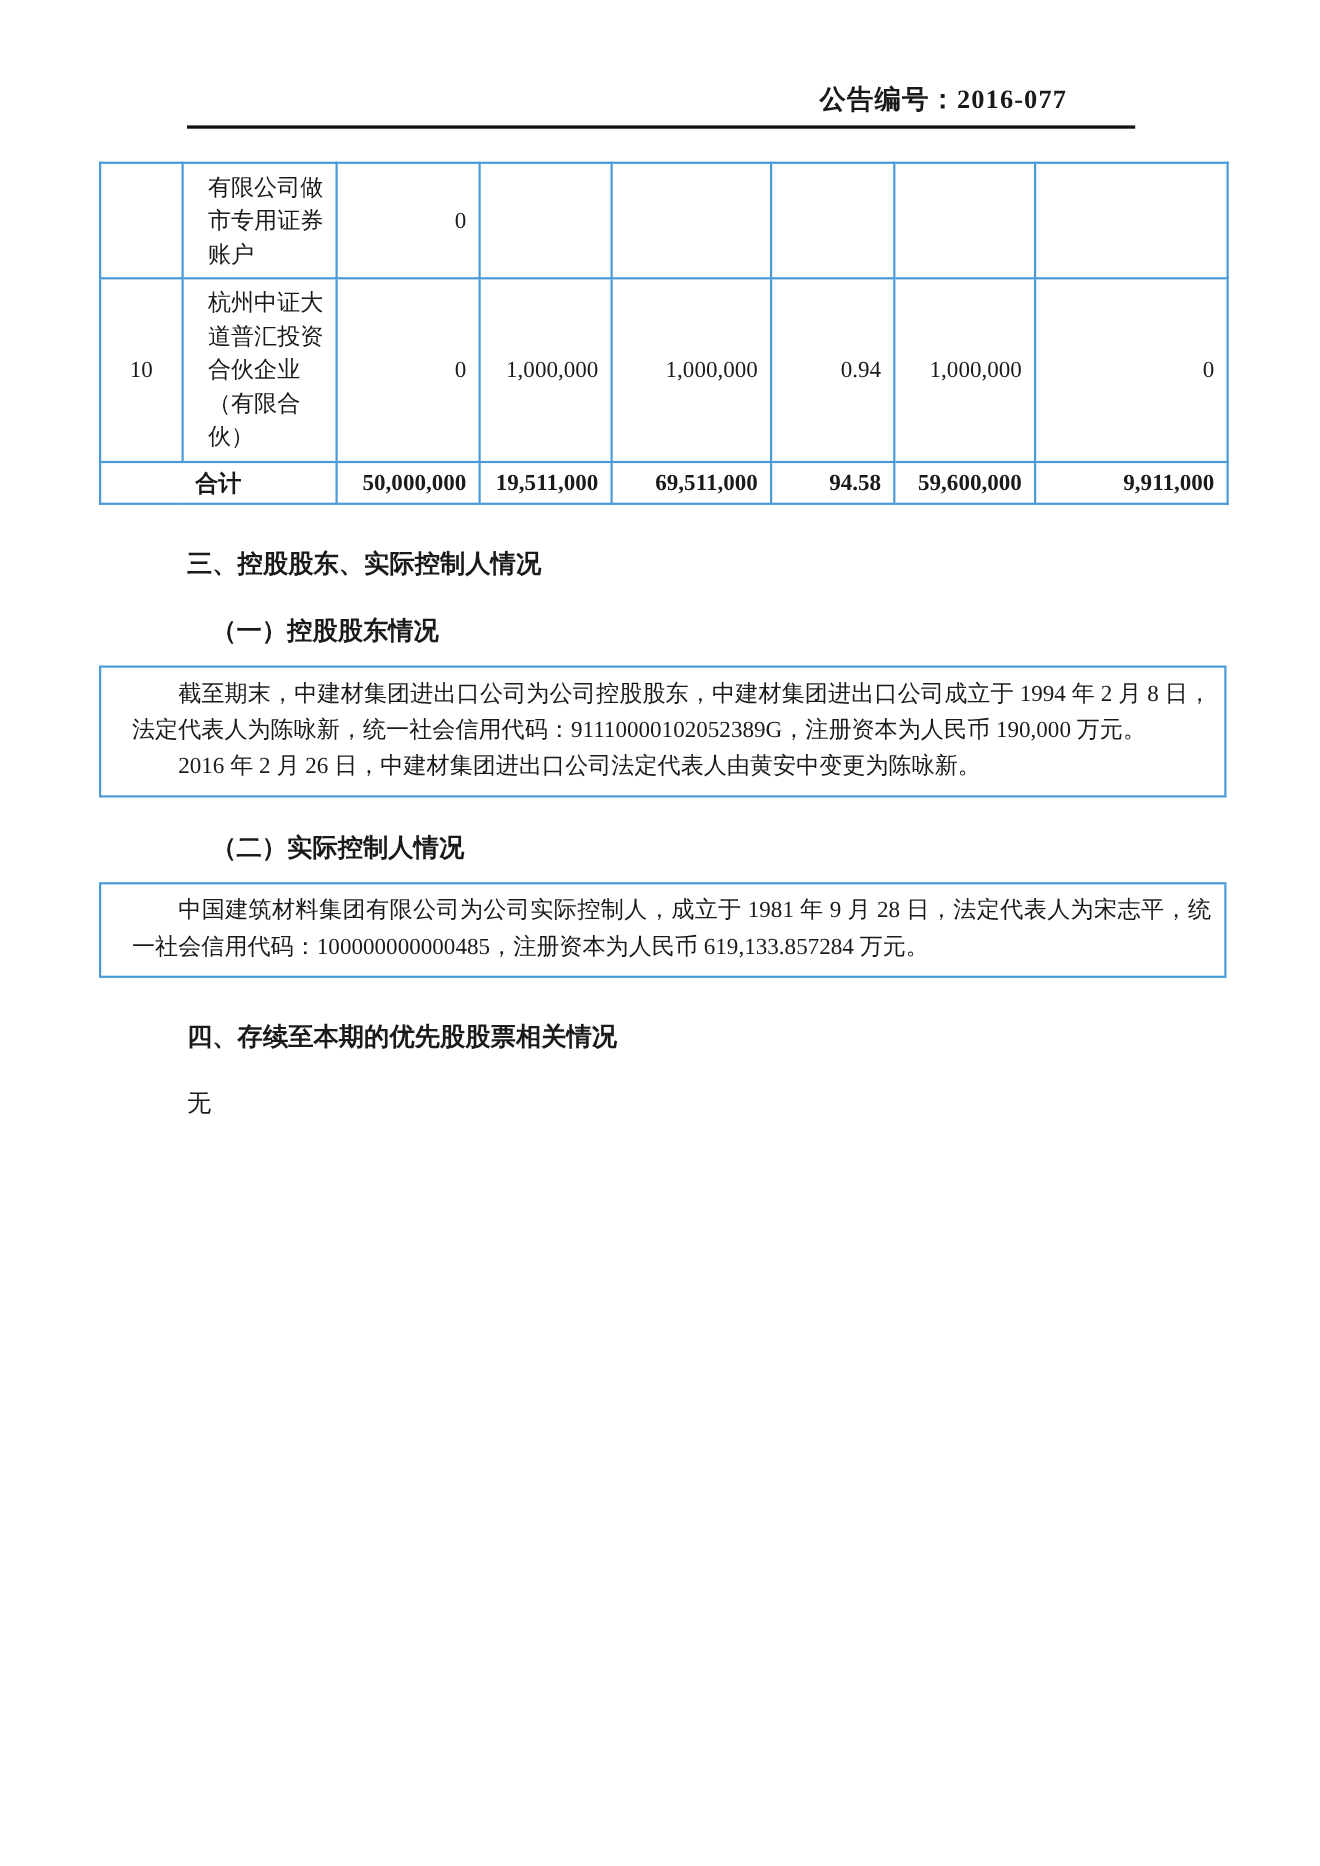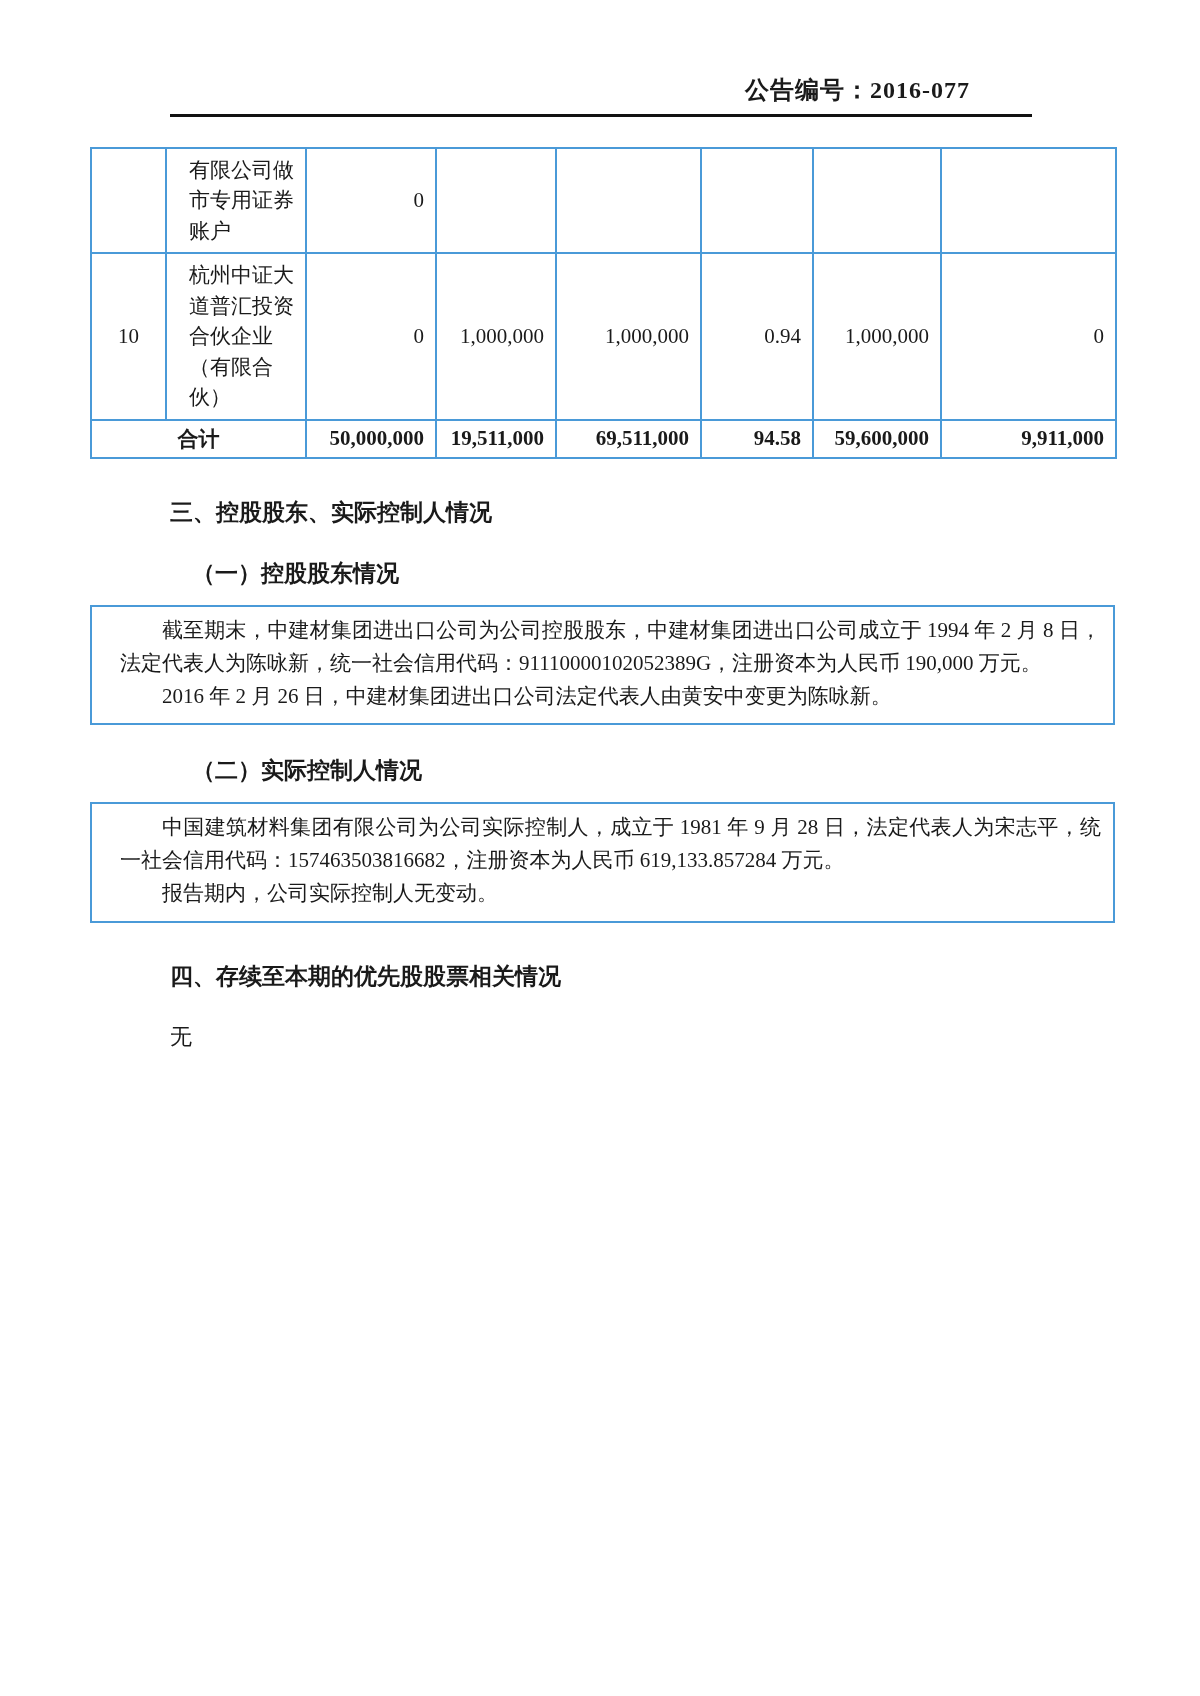--- a/index.html
+++ b/index.html
@@ -151,22 +151,21 @@
     <div class="h-sub">（一）控股股东情况</div>
 
     <div class="info-box">
       <p>截至期末，中建材集团进出口公司为公司控股股东，中建材集团进出口公司成立于 1994 年 2 月 8 日，法定代表人为陈咏新，统一社会信用代码：91110000102052389G，注册资本为人民币 190,000 万元。</p>
       <p>2016 年 2 月 26 日，中建材集团进出口公司法定代表人由黄安中变更为陈咏新。</p>
     </div>
 
     <div class="h-sub">（二）实际控制人情况</div>
 
     <div class="info-box">
-      <p>中国建筑材料集团有限公司为公司实际控制人，成立于 1981 年 9 月 28 日，法定代表人为宋志平，统一社会信用代码：157463503816682，注册资本为人民币 619,133.857284 万元。</p>
-      <p>报告期内，公司实际控制人无变动。</p>
+      <p>中国建筑材料集团有限公司为公司实际控制人，成立于 1981 年 9 月 28 日，法定代表人为宋志平，统一社会信用代码：100000000000485，注册资本为人民币 619,133.857284 万元。</p>
     </div>
 
     <div class="h-main">四、存续至本期的优先股股票相关情况</div>
 
     <div class="plain-body">无</div>
 
   </div>
 </div>
 
 </body></html>

